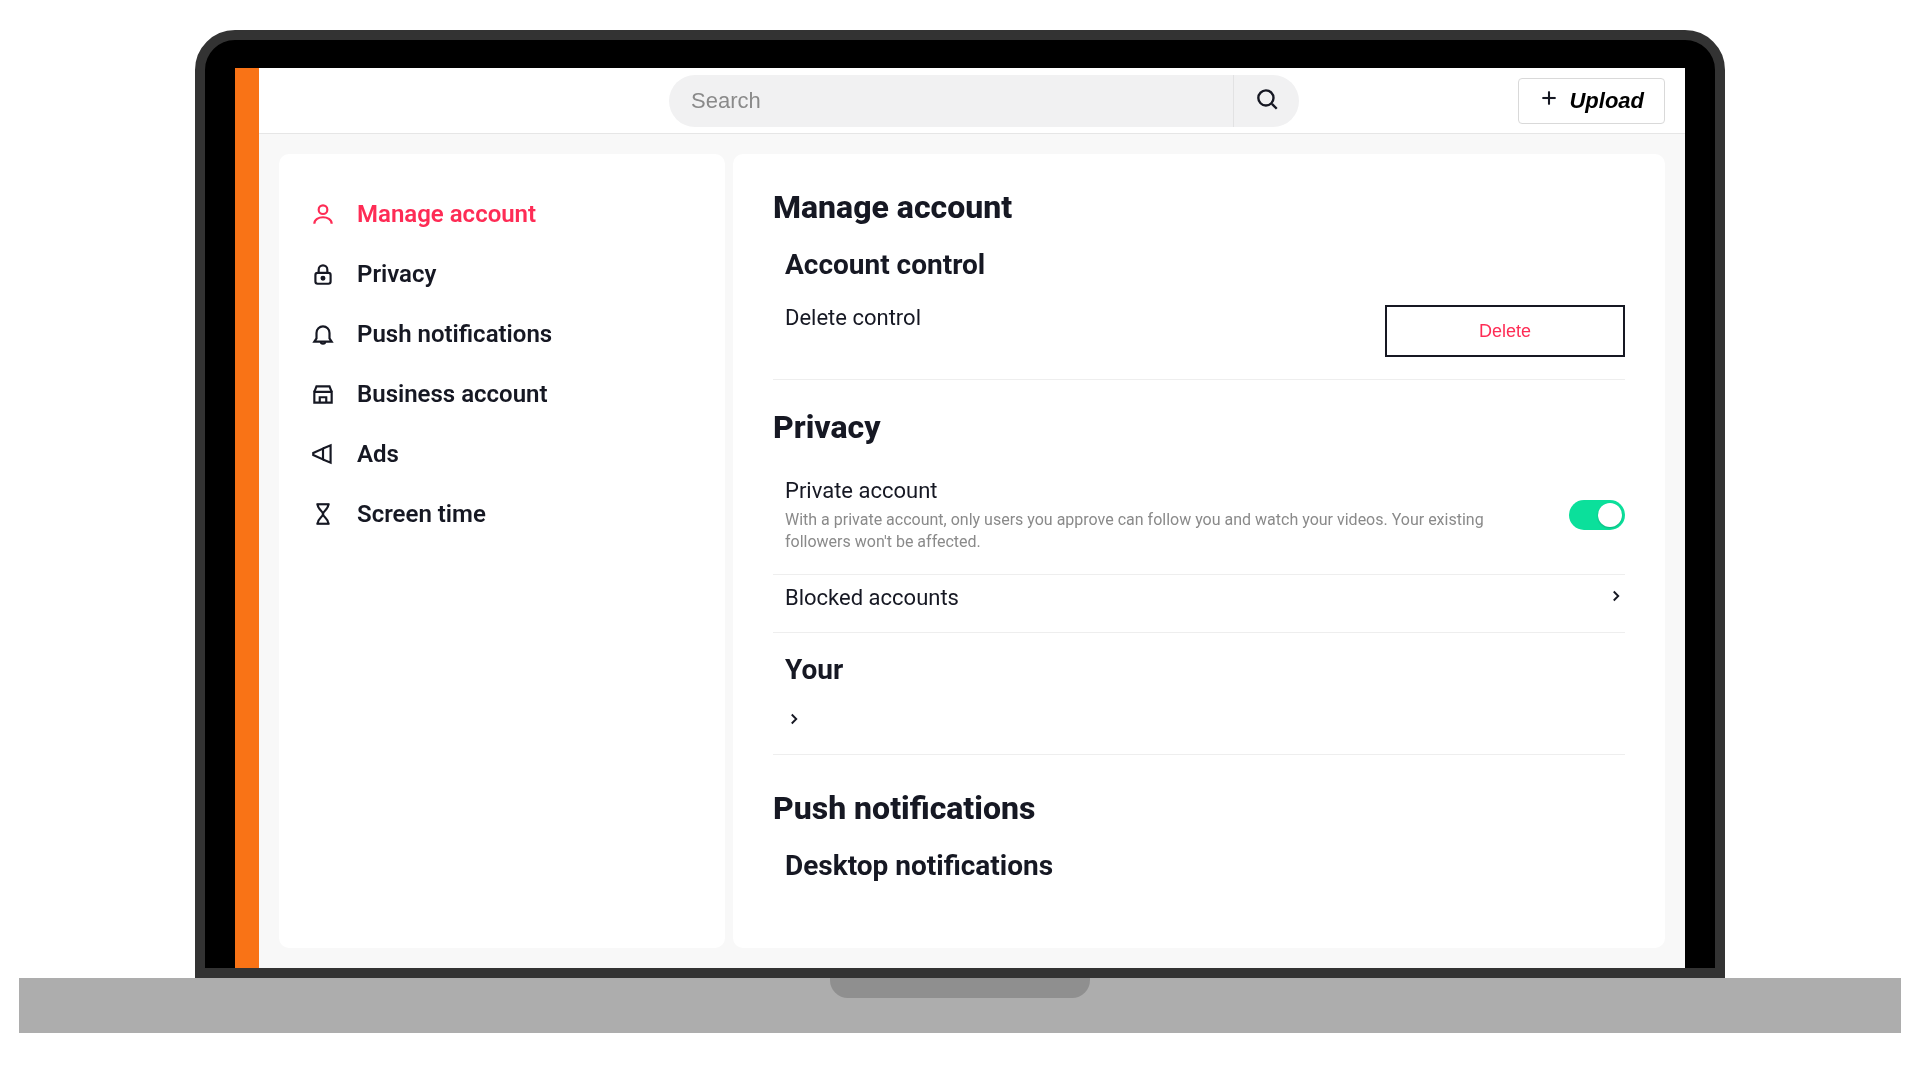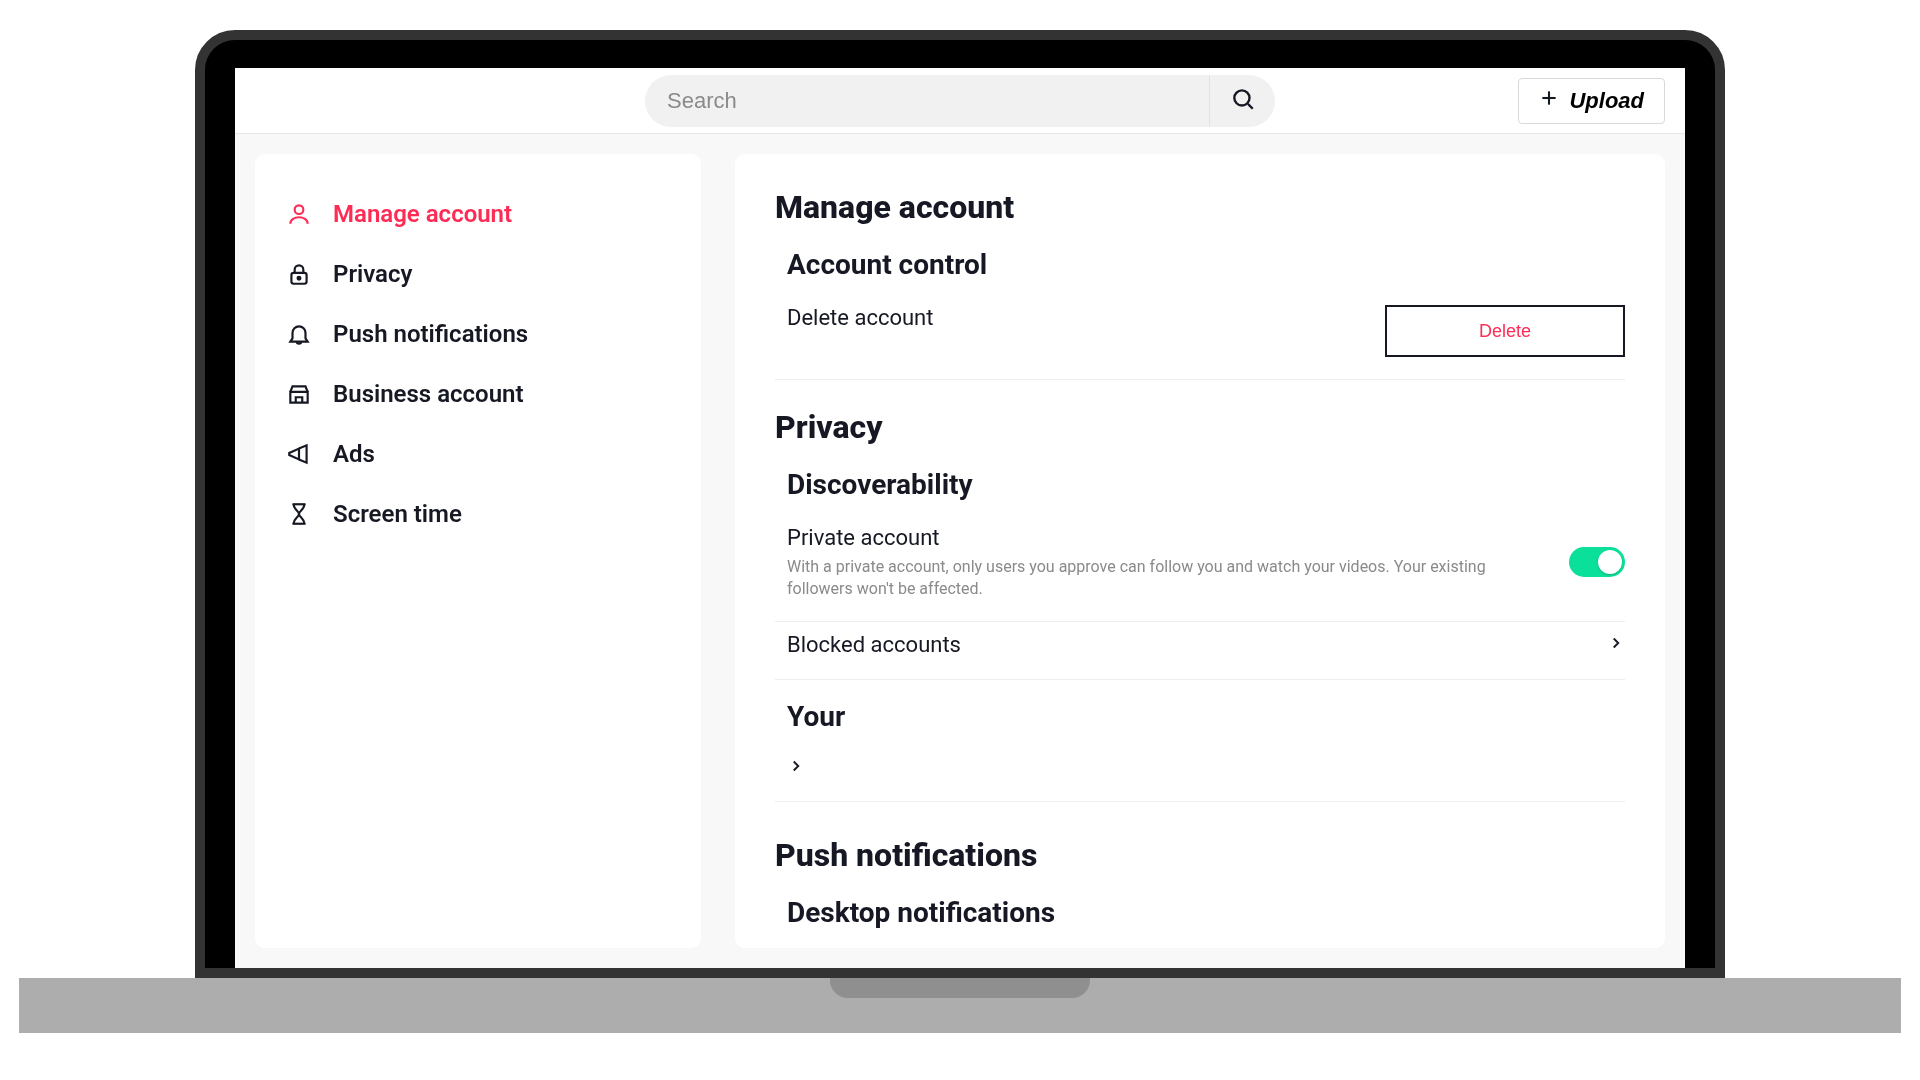--- a/index.html
+++ b/index.html
@@ -32,20 +32,21 @@
     border-radius: 40px 40px 0 0;
     padding: 28px 30px 0 30px;
     box-shadow: inset 0 0 0 2px #000;
   }
   .screen {
     width: 100%;
     height: 900px;
     background: #f97316;
     position: relative;
     overflow: hidden;
+    padding-left: 24px;
   }
   .laptop-base {
     position: relative;
     height: 55px;
     width: 1882px;
     left: 50%;
     transform: translateX(-50%);
     background: #adadad;
   }
   .laptop-notch {
@@ -110,21 +111,21 @@
     gap: 10px;
     font-size: 22px;
     font-weight: 600;
     cursor: pointer;
     font-style: italic;
   }
 
   
   .content {
     display: flex;
-    gap: 34px;
+    gap: 8px;
     padding: 20px;
     height: calc(100% - 66px);
     background: #f8f8f8;
   }
   .sidebar {
     width: 446px;
     background: #fff;
     border-radius: 10px;
     padding: 30px 26px;
   }
@@ -307,27 +308,26 @@
               <span>Screen time</span>
             </div>
           </div>
 
           <div class="main">
 
             <div class="section-title">Manage account</div>
             <div class="subsection-title">Account control</div>
             <div class="row">
               <div class="row-text">
-                <div class="label">Delete account</div>
+                <div class="label">Delete control</div>
               </div>
               <button class="btn-outline">Delete</button>
             </div>
 
             <div class="section-title" style="margin-top:28px">Privacy</div>
-            <div class="subsection-title">Discoverability</div>
             <div class="row">
               <div class="row-text">
                 <div class="label">Private account</div>
                 <div class="desc">With a private account, only users you approve can follow you and watch your videos. Your existing followers won't be affected.</div>
               </div>
               <div class="toggle on">
                   <div class="knob"></div>
                 </div>
             </div>
             <div class="row">

